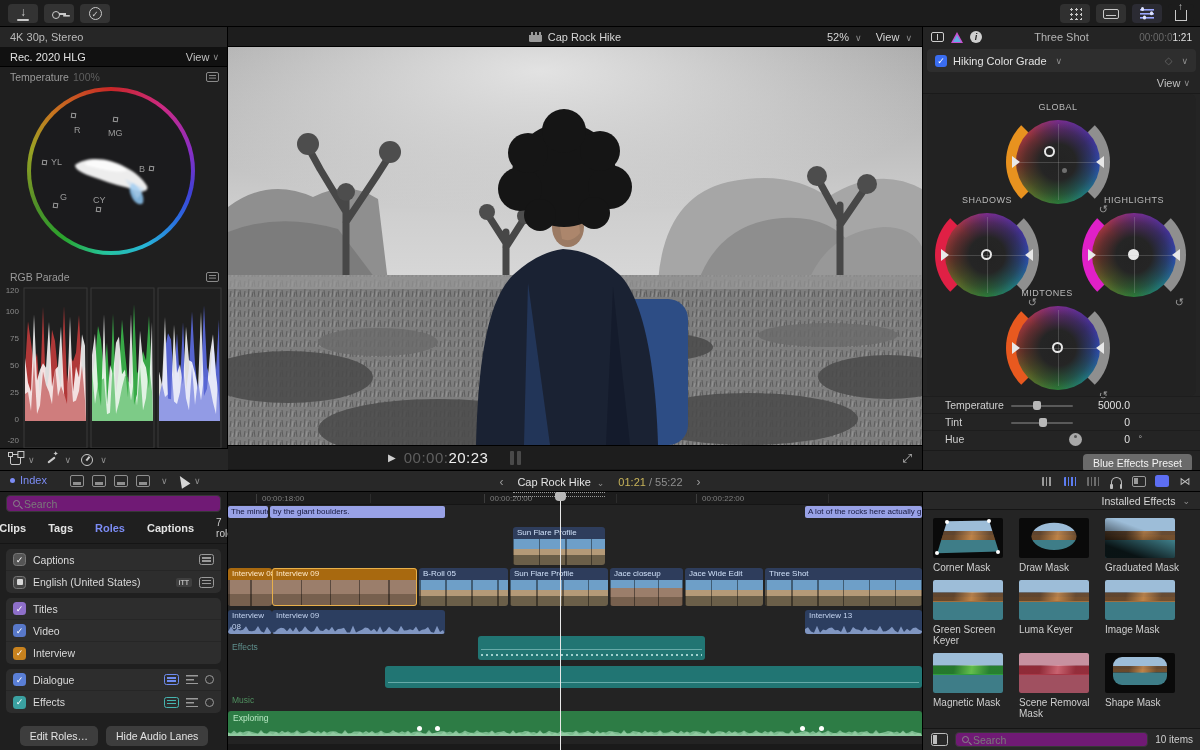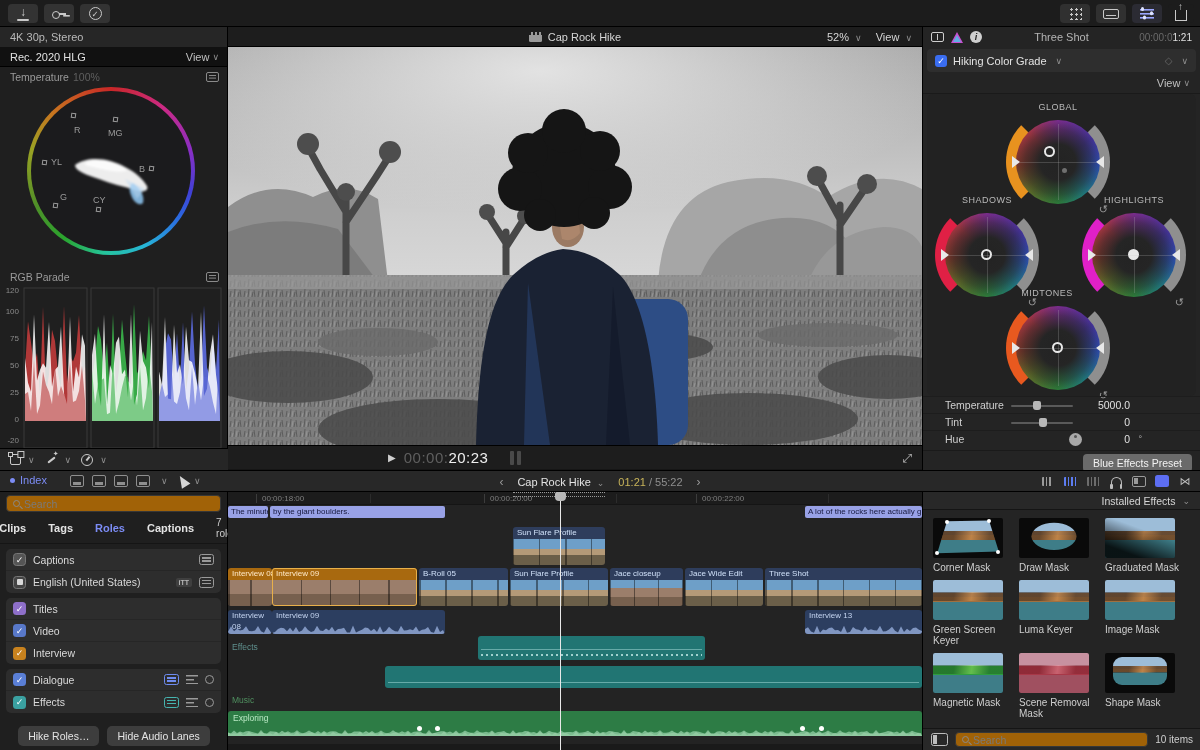--- a/index.html
+++ b/index.html
@@ -146,21 +146,21 @@
   .hp { width:11px; height:8px; border:1.6px solid #bdbdbd; border-bottom:none; border-radius:7px 7px 0 0; position:relative; }
   .hp::before,.hp::after { content:""; position:absolute; bottom:-4px; width:2.6px; height:5px; background:#bdbdbd; border-radius:1px; }
   .hp::before { left:-1.6px; } .hp::after { right:-1.6px; }
   .fxb { width:16px; height:12px; background:#5d6ef2; border-radius:2.5px; }
   .trans-ic { color:#bdbdbd; font-size:11px; }
   .clip-ap { width:15px; height:11px; border:1.3px solid #9a9a9a; border-radius:2px; position:relative; }
   .clip-ap::after { content:""; position:absolute; top:1.4px; left:1.4px; width:3.4px; height:6.4px; background:#9a9a9a; }
 
   
   #indexp { position:absolute; left:0; top:492px; width:228px; height:258px; background:#1f1f1f; border-right:1px solid #000; }
-  .search-pill { height:17px; background:#a16207; border:1px solid #373737; border-radius:4px; display:flex; align-items:center; padding:0 6px; gap:4px; }
+  .search-pill { height:17px; background:#701a75; border:1px solid #373737; border-radius:4px; display:flex; align-items:center; padding:0 6px; gap:4px; }
   .search-pill input { flex:1; background:transparent; border:none; outline:none; color:#ddd; font-size:10.5px; font-family:"Liberation Sans",sans-serif; }
   .search-pill input::placeholder { color:#7a7a7a; }
   .mag { width:7px; height:7px; border:1.4px solid #8a8a8a; border-radius:50%; position:relative; flex:none; }
   .mag::after { content:""; position:absolute; width:4px; height:1.4px; background:#8a8a8a; left:5px; top:6px; transform:rotate(45deg); }
   #indexp .search-wrap { padding:3px 6px 2px 6px; }
   #idx-tabs { display:flex; align-items:center; gap:22px; padding:3px 8px 4px 18px; font-size:11px; font-weight:bold; color:#e3e3e3; border-bottom:1px solid #151515;justify-content:center; }
   #idx-tabs .active { color:#7c8cf5; }
   #idx-tabs .count { margin-left:auto; font-weight:normal; font-size:10px; color:#cfcfcf; }
   .role-group { margin:5px 6px 0 6px; background:#2d2d2d; border-radius:5px; overflow:hidden; }
   .role-row { height:22px; display:flex; align-items:center; padding:0 7px; gap:7px; border-bottom:1px solid #262626; }
@@ -666,21 +666,21 @@
       </div>
       <div class="role-row">
         <span class="role-cb" style="background:#3aa0a0">✓</span>
         <span class="role-name">Effects</span>
         <span class="lanes-ic teal"></span>
         <span class="lines-ic"></span>
         <span class="circ-ic"></span>
       </div>
     </div>
     <div id="idx-btns">
-      <span class="gray-btn">Hike Roles…</span>
+      <span class="gray-btn">Edit Roles…</span>
       <span class="gray-btn">Hide Audio Lanes</span>
     </div>
   </div>
 
   <div id="timeline">
     <div id="ruler">
       <span class="rtick" style="left:28px"></span>
       <span class="rlabel" style="left:34px">00:00:18:00</span>
       <span class="rtick" style="left:142px; opacity:.5"></span>
       <span class="rtick" style="left:256px"></span>

